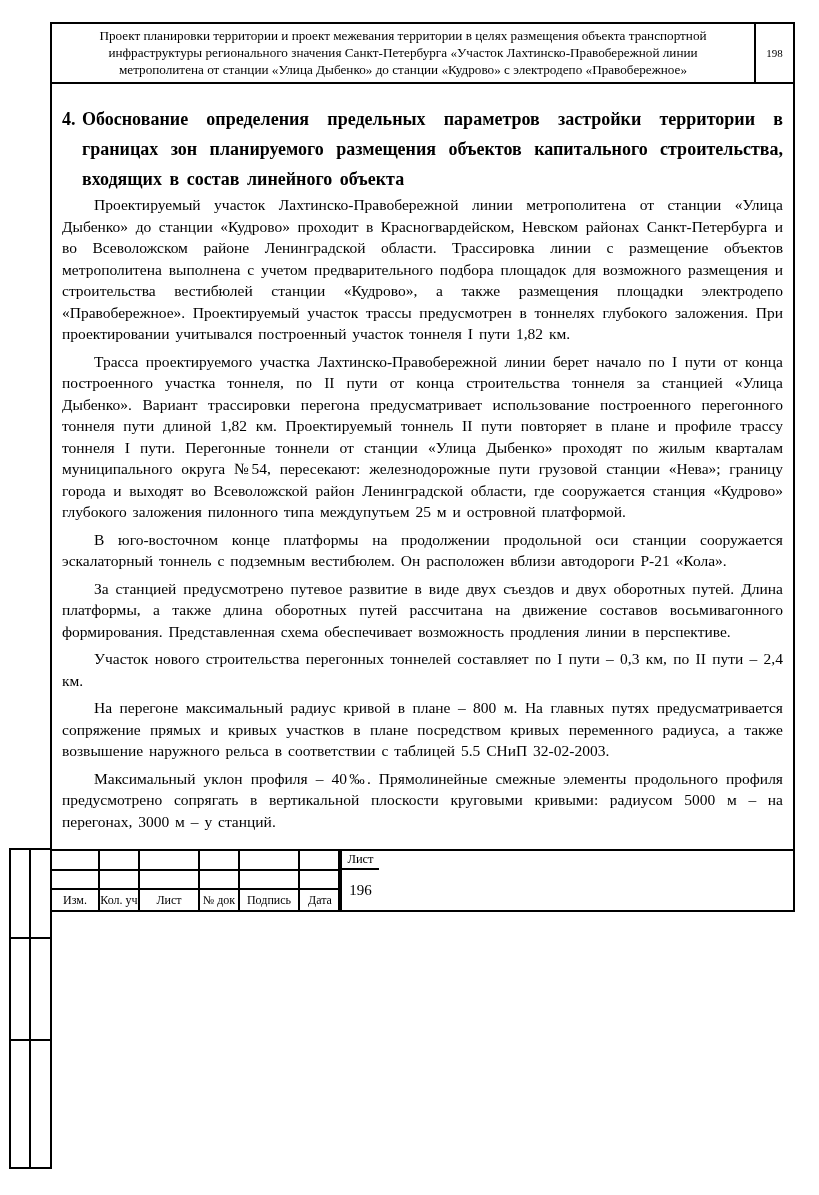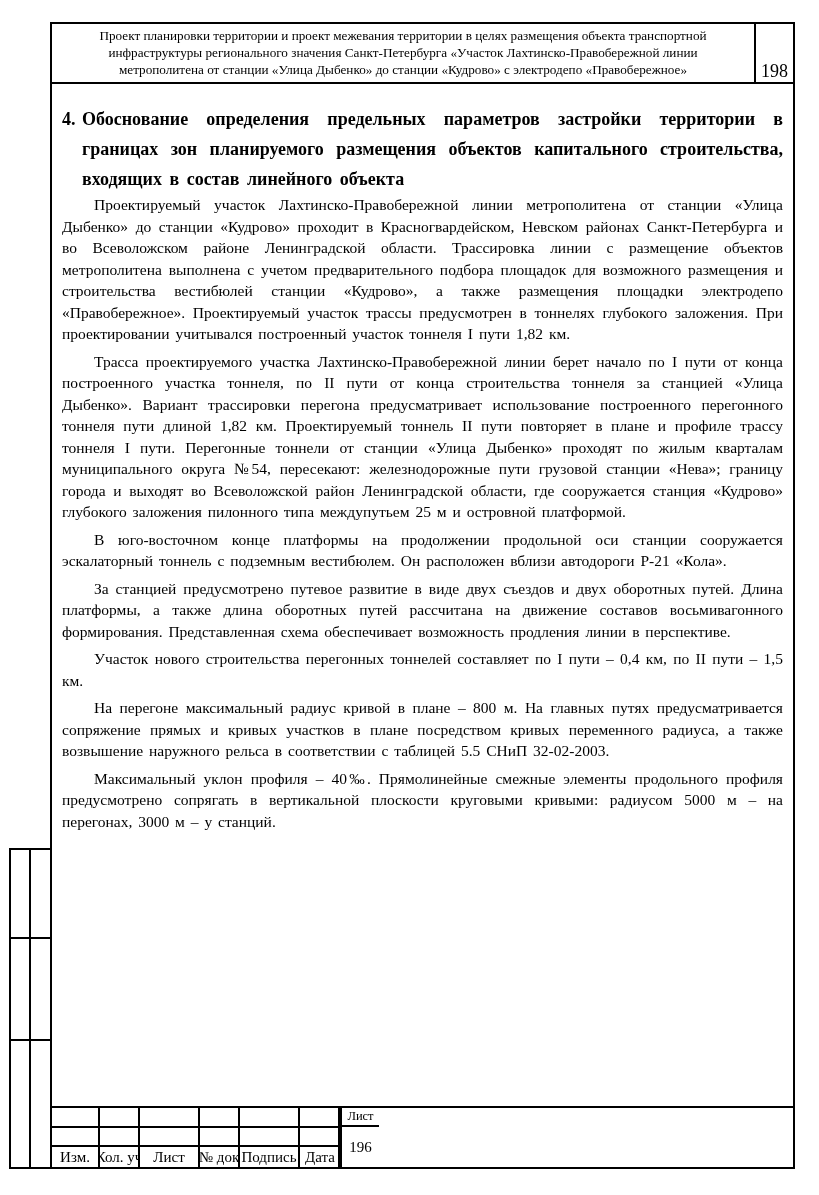--- a/index.html
+++ b/index.html
@@ -25,44 +25,44 @@
     grid-template-rows: 89px 102px 1fr;
   }
   .side-cell { border-right: 2px solid #000; border-bottom: 2px solid #000; }
   .side-cell.last-col { border-right: none; }
   .side-cell.last-row { border-bottom: none; }
 
   
   .frame {
     position: absolute;
     left: 50px; top: 22px;
-    width: 745px; height: 1147px;
+    width: 745px; height: 890px;
     border: 2px solid #000;
   }
 
   
   .header-row {
     display: flex;
     height: 60px;
     border-bottom: 2px solid #000;
   }
   .header-title {
     flex: 1;
     text-align: center;
     font-size: 13.2px;
     line-height: 17px;
     padding: 3px 14px 0 14px;
   }
   .header-pagenum {
     width: 39px;
     border-left: 2px solid #000;
     display: flex;
-    align-items: flex-end;
+    align-items: center;
     justify-content: center;
-    font-size: 18px;
+    font-size: 11px;
   }
 
   
   .content {
     position: absolute;
     left: 0; right: 0;
     top: 60px; bottom: 61px;
     padding: 14px 10px 0 10px;
     overflow: hidden;
     font-size: 15.5px;
@@ -106,21 +106,21 @@
     border-right: 2px solid #000;
     display: grid;
     grid-template-columns: 48px 40px 60px 40px 60px 40px;
     grid-template-rows: 20px 19px 1fr;
   }
   .st-cell { border-right: 2px solid #000; border-bottom: 2px solid #000; }
   .st-cell.c-last { border-right: none; }
   .st-cell.r-last {
     border-bottom: none;
     display: flex; align-items: center; justify-content: center;
-    font-size: 15px;
+    font-size: 12px;
     white-space: nowrap; overflow: hidden;
   }
   .stamp-center {
     flex: 1;
     display: flex; align-items: center; justify-content: center;
     font-size: 26px;
     letter-spacing: 0.5px;
   }
   .stamp-right {
     width: 39px;
@@ -166,21 +166,21 @@
 
     <div class="content">
       <div class="h1">
         <span class="h1-num">4.</span>
         <span class="h1-text">Обоснование определения предельных параметров застройки территории в границах зон планируемого размещения объектов капитального строительства, входящих в состав линейного объекта</span>
       </div>
       <p>Проектируемый участок Лахтинско-Правобережной линии метрополитена от станции «Улица Дыбенко» до станции «Кудрово» проходит в Красногвардейском, Невском районах Санкт-Петербурга и во Всеволожском районе Ленинградской области. Трассировка линии с размещение объектов метрополитена выполнена с учетом предварительного подбора площадок для возможного размещения и строительства вестибюлей станции «Кудрово», а также размещения площадки электродепо «Правобережное». Проектируемый участок трассы предусмотрен в тоннелях глубокого заложения. При проектировании учитывался построенный участок тоннеля I пути 1,82 км.</p>
       <p>Трасса проектируемого участка Лахтинско-Правобережной линии берет начало по I пути от конца построенного участка тоннеля, по II пути от конца строительства тоннеля за станцией «Улица Дыбенко». Вариант трассировки перегона предусматривает использование построенного перегонного тоннеля пути длиной 1,82 км. Проектируемый тоннель II пути повторяет в плане и профиле трассу тоннеля I пути. Перегонные тоннели от станции «Улица Дыбенко» проходят по жилым кварталам муниципального округа №54, пересекают: железнодорожные пути грузовой станции «Нева»; границу города и выходят во Всеволожской район Ленинградской области, где сооружается станция «Кудрово» глубокого заложения пилонного типа междупутьем 25 м и островной платформой.</p>
       <p>В юго-восточном конце платформы на продолжении продольной оси станции сооружается эскалаторный тоннель с подземным вестибюлем. Он расположен вблизи автодороги Р-21 «Кола».</p>
       <p>За станцией предусмотрено путевое развитие в виде двух съездов и двух оборотных путей. Длина платформы, а также длина оборотных путей рассчитана на движение составов восьмивагонного формирования. Представленная схема обеспечивает возможность продления линии в перспективе.</p>
-      <p>Участок нового строительства перегонных тоннелей составляет по I пути – 0,4 км, по II пути – 1,5 км.</p>
+      <p>Участок нового строительства перегонных тоннелей составляет по I пути – 0,3 км, по II пути – 2,4 км.</p>
       <p>На перегоне максимальный радиус кривой в плане – 800 м. На главных путях предусматривается сопряжение прямых и кривых участков в плане посредством кривых переменного радиуса, а также возвышение наружного рельса в соответствии с таблицей 5.5 СНиП 32-02-2003.</p>
       <p>Максимальный уклон профиля – 40‰. Прямолинейные смежные элементы продольного профиля предусмотрено сопрягать в вертикальной плоскости круговыми кривыми: радиусом 5000 м – на перегонах, 3000 м – у станций.</p>
     </div>
 
     <div class="stamp">
       <div class="stamp-left">
         <div class="st-cell"></div>
         <div class="st-cell"></div>
         <div class="st-cell"></div>
         <div class="st-cell"></div>

